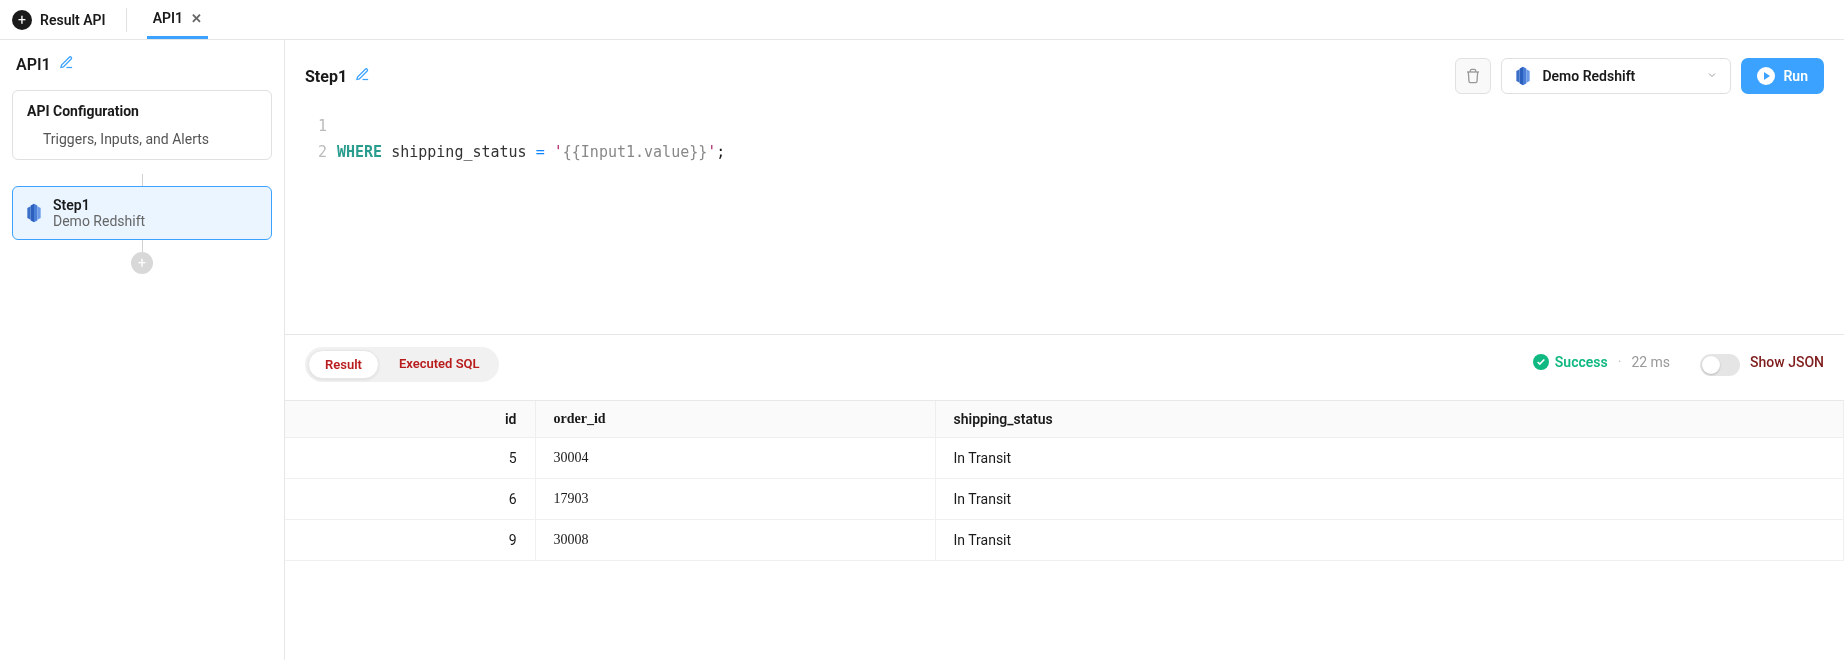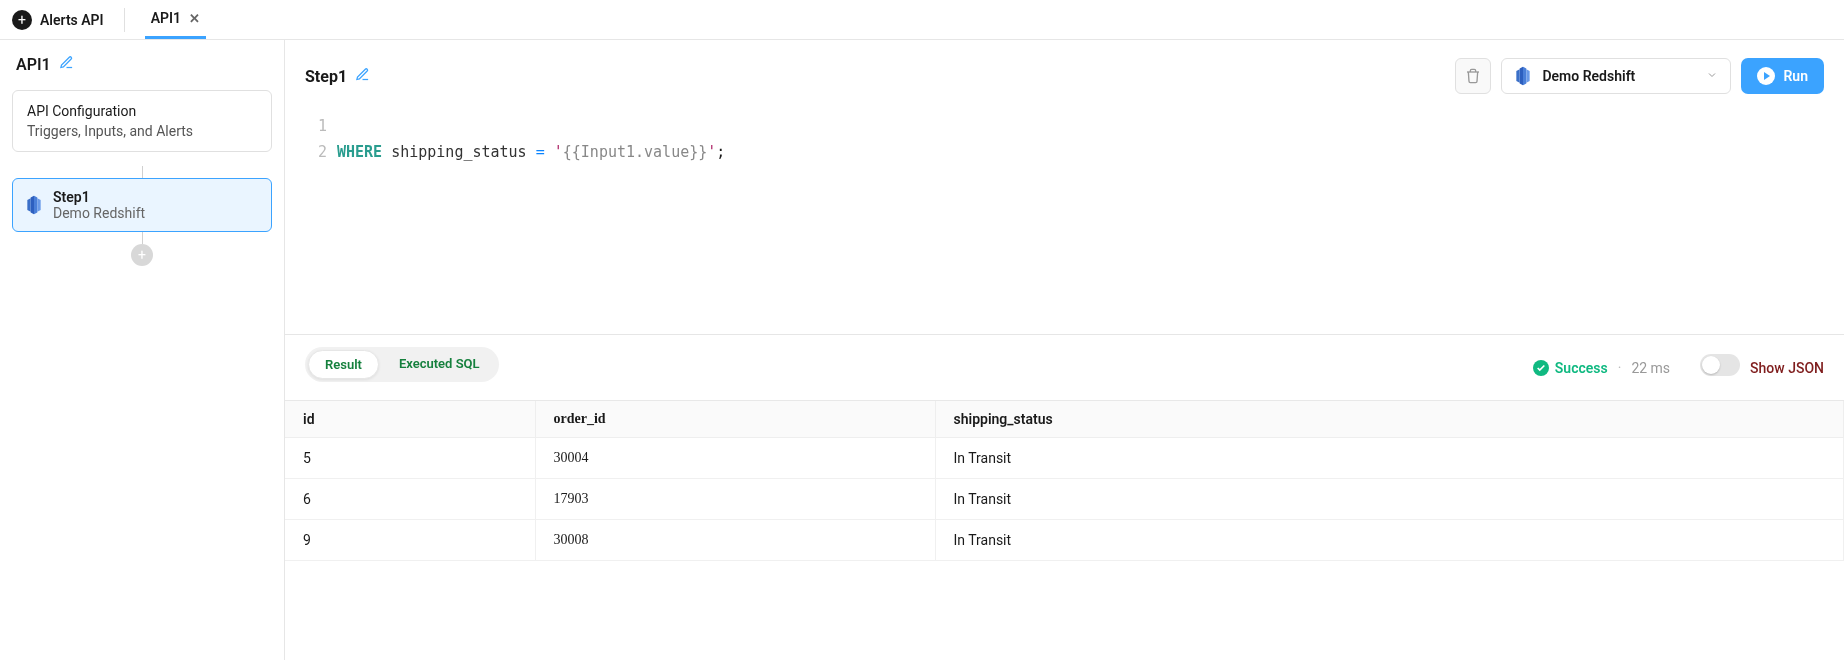--- a/index.html
+++ b/index.html
@@ -95,22 +95,22 @@
     .edit-pencil {
       color: #3ba3ff;
     }
     .config-card {
       border: 1px solid #e0e0e0;
       border-radius: 6px;
       padding: 12px 14px;
       margin-bottom: 14px;
       cursor: pointer;
     }
-    .config-card .title { font-weight: 400; margin-bottom: 4px; }
-    .config-card .sub { color: #555; }
+    .config-card .title { font-weight: 700; margin-bottom: 12px; }
+    .config-card .sub { color: #555; margin-left: 16px; }
     .vline {
       width: 1px;
       height: 12px;
       background: #d0d0d0;
       margin: 0 auto;
     }
     .step-card {
       border: 1.5px solid #3ba3ff;
       background: #eaf5ff;
       border-radius: 6px;
@@ -253,26 +253,26 @@
       border-radius: 999px;
       padding: 3px;
       gap: 4px;
     }
     .seg-tab {
       padding: 6px 16px;
       border-radius: 999px;
       font-weight: 600;
       font-size: 13px;
       cursor: pointer;
-      color: #15803d;
+      color: #b91c1c;
     }
     .seg-tab.active { background: #fff; box-shadow: 0 1px 3px rgba(0,0,0,0.08); border: 1px solid #e6e6e6; }
     .status-area {
       display: flex;
-      align-items: flex-end;
+      align-items: flex-start;
       gap: 10px;
     }
     .success-badge {
       display: flex;
       align-items: center;
       gap: 6px;
       color: #10b981;
       font-weight: 600;
     }
     .check-circle {
@@ -305,30 +305,30 @@
       background: #fafafa;
       border-bottom: 1px solid #eee;
       border-right: 1px solid #eee;
       font-size: 14px;
     }
     td {
       padding: 12px 18px;
       border-bottom: 1px solid #f0f0f0;
       border-right: 1px solid #f0f0f0;
     }
-    th:first-child, td:first-child { width: 250px; }
+    th:first-child, td:first-child { width: 250px; text-align: right; }
     th:nth-child(2), td:nth-child(2) { width: 400px; font-family: Liberation Serif, serif; }
   </style>
 </head>
 <body>
 
 <div class="top-bar">
   <div class="create-api-btn">
     <div class="plus-circle">+</div>
-    <span>Alerts API</span>
+    <span>Result API</span>
   </div>
   <div class="divider-v"></div>
   <div class="tab">
     <span>API1</span>
     <span class="tab-close">✕</span>
   </div>
 </div>
 
 <div class="layout">
 

